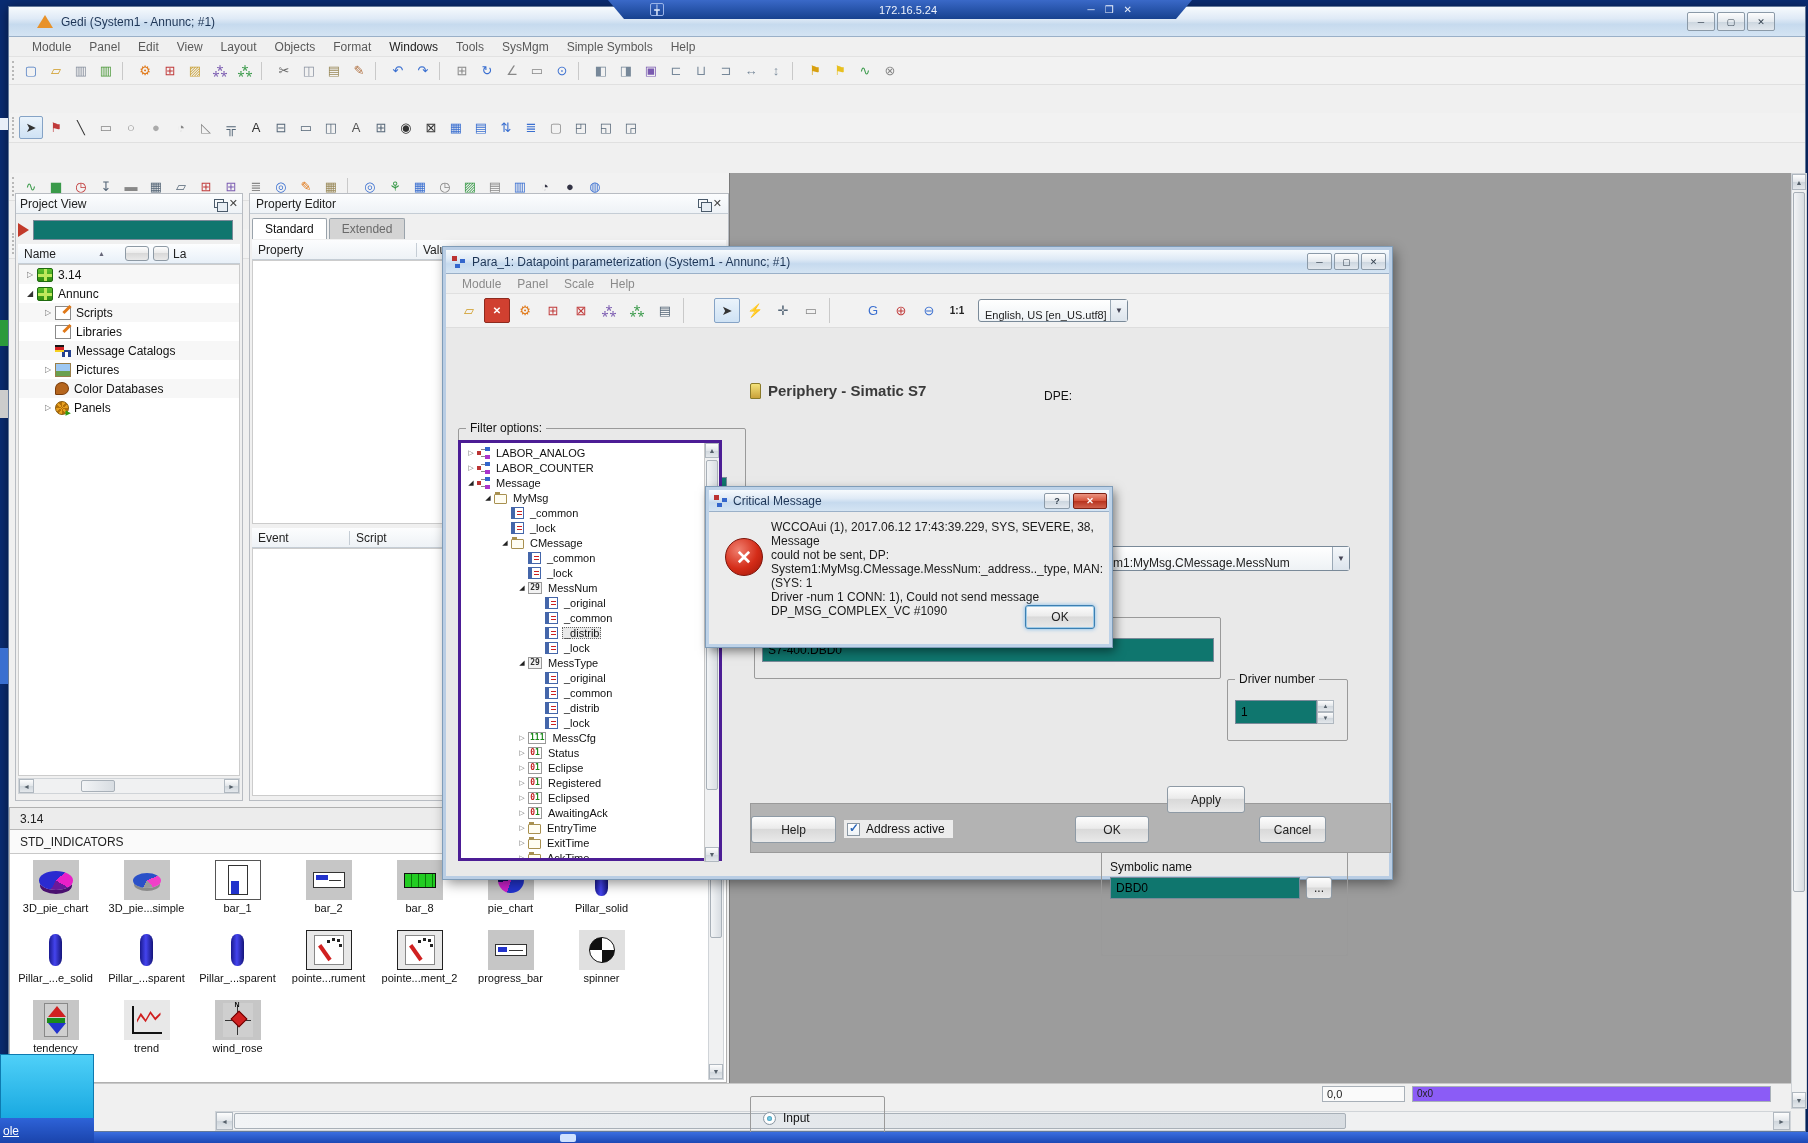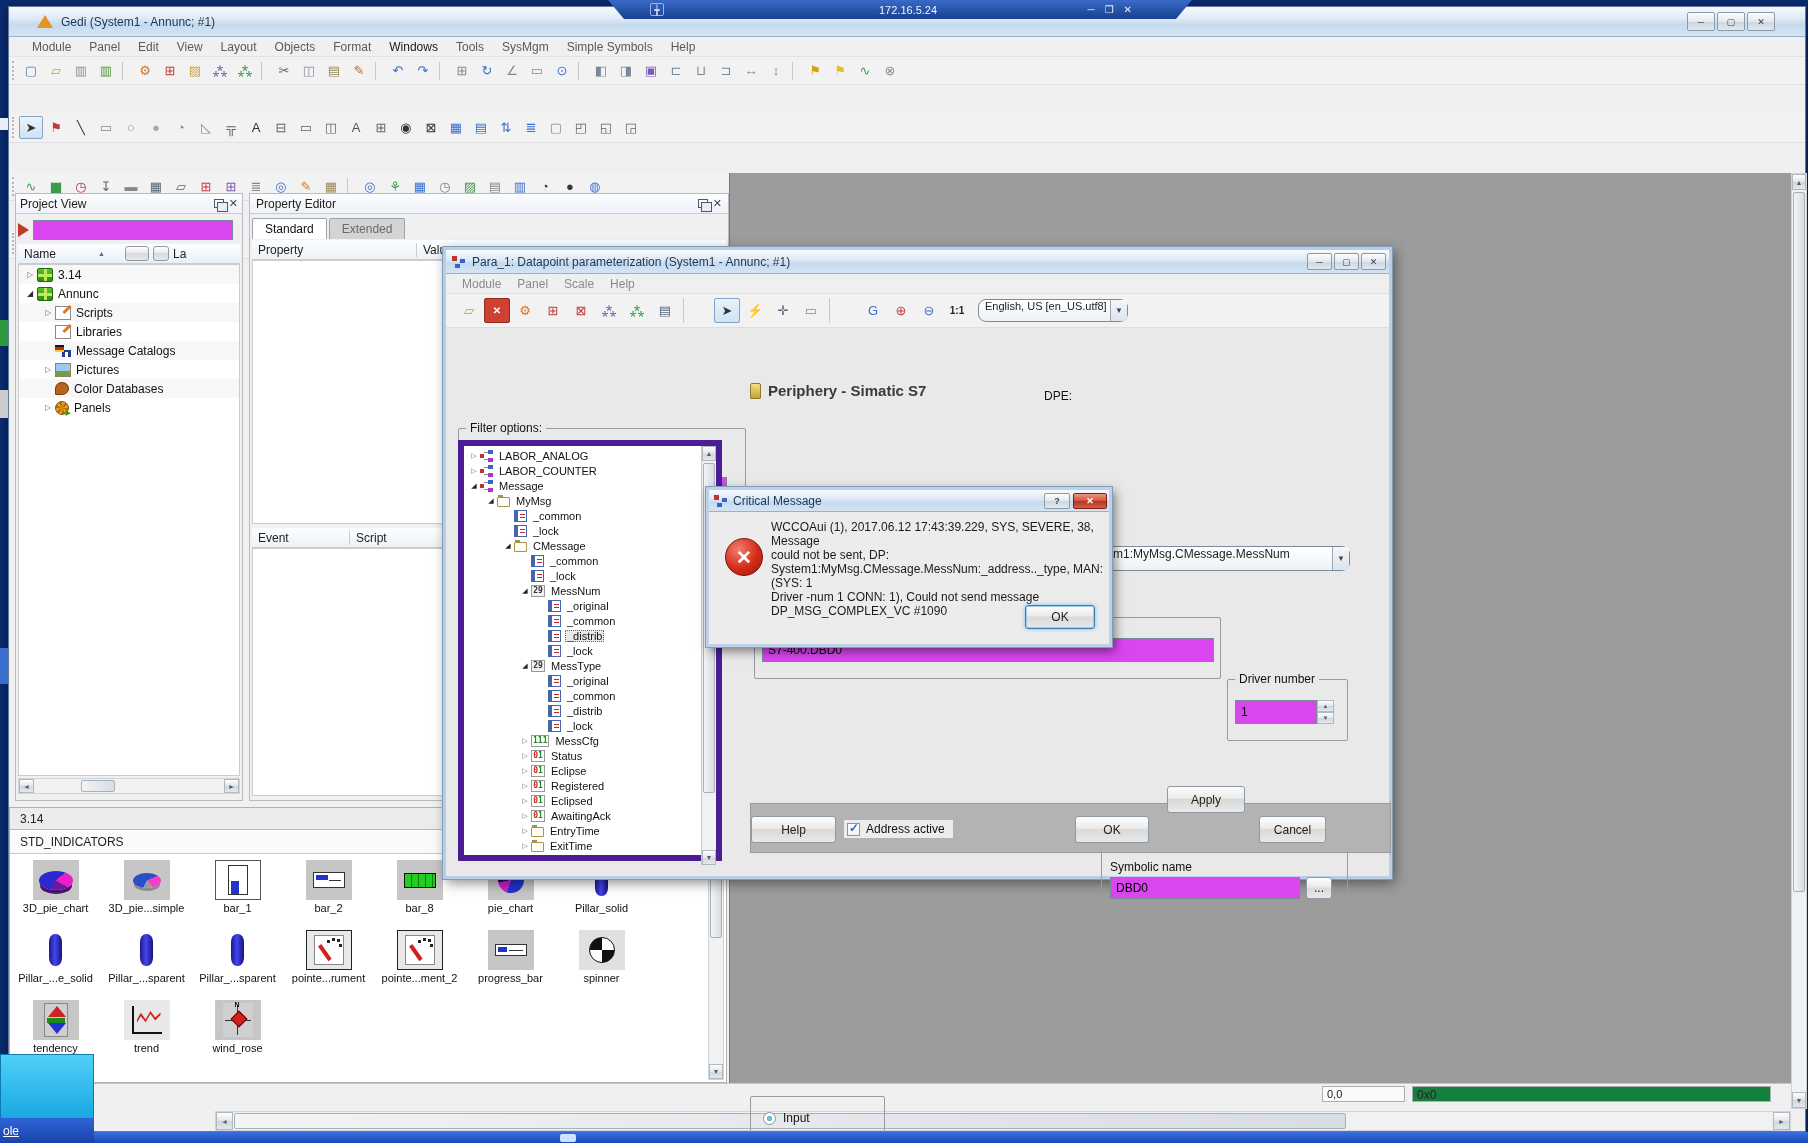--- a/index.html
+++ b/index.html
@@ -7,22 +7,22 @@
   body { position:relative; overflow:hidden; background:#0a2c72; font-family:"Liberation Sans", sans-serif; color:#222; }
   .abs { position:absolute; }
 
   
   .aero-title { background:linear-gradient(#f6fafd,#dfeaf6 40%,#c6daee 60%,#d4e4f3); border-bottom:1px solid #9ab0c8; display:flex; align-items:center; }
   .aero-title .t { font-size:12px; color:#1d3556; white-space:nowrap; }
   .winbtn { background:linear-gradient(#fdfdfd,#e4e9ee 50%,#ccd6df 52%,#e2e8ee); border:1px solid #8b9aa8; border-radius:2px; font-size:9px; color:#33404e; display:flex; align-items:center; justify-content:center; }
   .winbtn.red { background:linear-gradient(#eb9481,#d4523a 50%,#b8331e 52%,#d0614c); color:#fff; border-color:#7e2114; font-weight:bold; }
   .ab { background:linear-gradient(#fdfdfd,#ebebeb 45%,#d9d9d9 50%,#e9e9e9); border:1px solid #8e9aa5; border-radius:3px; font-size:12px; color:#222; display:flex; align-items:center; justify-content:center; }
   .ab.def { border-color:#3c7fb1; box-shadow:0 0 0 1px #9ecbe8 inset, 0 0 4px #7ab8e8; }
-  .inp { background:#d946ef; border:1px solid #7a8a99; font-size:12px; padding:2px 5px; }
-  .combo { background:linear-gradient(#fff,#eef2f5); border:1px solid #7a8a99; border-radius:8px; font-size:12px; display:flex; align-items:flex-start; padding-left:6px; position:relative; }
+  .inp { background:#0f766e; border:1px solid #7a8a99; font-size:12px; padding:2px 5px; }
+  .combo { background:linear-gradient(#fff,#eef2f5); border:1px solid #7a8a99; border-radius:3px; font-size:12px; display:flex; align-items:flex-end; padding-left:6px; position:relative; }
   .combo .car { position:absolute; right:0; top:0; bottom:0; width:17px; border-left:1px solid #9aa8b5; display:flex; align-items:center; justify-content:center; font-size:8px; color:#445; background:linear-gradient(#f4f7fa,#dce4ec); }
   .combo .cv { white-space:nowrap; overflow:hidden; }
   .gbox { border:1px solid #9a9a9a; border-radius:2px; position:relative; }
   .gbox > .leg { position:absolute; top:-8px; left:7px; background:#e9e9e9; padding:0 4px; font-size:12px; font-weight:normal; color:#111; line-height:14px; white-space:nowrap; }
   .radio { width:13px; height:13px; border-radius:50%; border:1px solid #8a97a3; background:radial-gradient(#fff 55%,#dde4ea); position:relative; display:inline-block; }
   .radio.on::after { content:""; position:absolute; left:3px; top:3px; width:5px; height:5px; border-radius:50%; background:radial-gradient(#7ed0e8 20%,#1f7a9e); }
   .chk { width:13px; height:13px; border:1px solid #8a97a3; background:linear-gradient(#fff,#eef3f7); position:relative; display:inline-block; }
   .chk.on::after { content:"✓"; position:absolute; left:1px; top:-3px; font-size:12px; font-weight:bold; color:#2b66b8; }
   .hdr { background:linear-gradient(#fcfdfe,#eef2f6); border-bottom:1px solid #c5cdd5; font-size:12px; color:#222; display:flex; align-items:center; }
   .lbl { font-size:12px; color:#111; white-space:nowrap; }
@@ -744,21 +744,21 @@
       </div>
     <div class="abs strack" style="right:2px;top:52px;width:16px;height:220px;">
       <span class="sbtn abs" style="left:0;top:0;width:14px;height:15px;">▲</span>
       <span class="sthumb abs" style="left:1px;top:17px;width:12px;height:60px;"></span>
       <span class="sbtn abs" style="left:0;bottom:0;width:14px;height:15px;">▼</span>
     </div>
   </div>
 
   <div class="abs" style="left:0;top:1076px;width:1784px;height:26px;background:#f0f0f0;border-top:1px solid #c8c8c8;">
     <span class="abs" style="left:1313px;top:2px;width:83px;height:16px;background:#fafafa;border:1px solid #a8b0b8;font-size:11px;padding:1px 4px;"><span>0,0</span></span>
-    <span class="abs" style="left:1403px;top:2px;width:359px;height:16px;background:#15803d;border:1px solid #a8b0b8;font-size:12px;padding:1px 4px;"><span>0x0</span></span>
+    <span class="abs" style="left:1403px;top:2px;width:359px;height:16px;background:#8b5cf6;border:1px solid #a8b0b8;font-size:10px;padding:1px 4px;"><span>0x0</span></span>
   </div>
 
   <div class="abs strack" style="left:206px;top:1104px;width:1576px;height:20px;">
     <span class="sbtn abs" style="left:0;top:0;width:17px;height:18px;">◄</span>
     <span class="sthumb abs" style="left:18px;top:1px;width:1112px;height:16px;"></span>
     <span class="sbtn abs" style="right:0;top:0;width:17px;height:18px;">►</span>
   </div>
 
   <div class="abs strack" style="left:1782px;top:166px;width:16px;height:936px;">
     <span class="sbtn abs" style="left:0;top:0;width:14px;height:16px;">▲</span>
@@ -849,21 +849,21 @@
   </div>
 
   <div class="gbox abs" style="left:12px;top:100px;width:288px;height:86px;">
     <span class="leg">Filter options:</span>
     <span class="chk abs" style="left:12px;top:24px;"></span>
     <span class="lbl abs" style="left:32px;top:23px;">Internal datapoints</span>
     <span class="lbl abs" style="left:12px;top:52px;">DP filter:</span>
     <input class="inp abs" style="left: 68px; top: 48px; width: 200px; height: 21px;" value="">
   </div>
 
-  <div class="abs" style="left:12px;top:190px;width:264px;height:421px;background:#fff;border:6px solid #4c1d95;">
+  <div class="abs" style="left:12px;top:190px;width:264px;height:421px;background:#fff;border:3px solid #4c1d95;">
     <div style="position:absolute;left:0;top:2px;right:16px;bottom:0;overflow:hidden;">
 
     <div class="dprow lv0 exp-c ic-dpt">
           <span class="dpa"></span>
           <span class="dpi"></span>
 
           <span class="dpl">LABOR_ANALOG</span>
         </div>
         <div class="dprow lv0 exp-c ic-dpt">
           <span class="dpa"></span>

